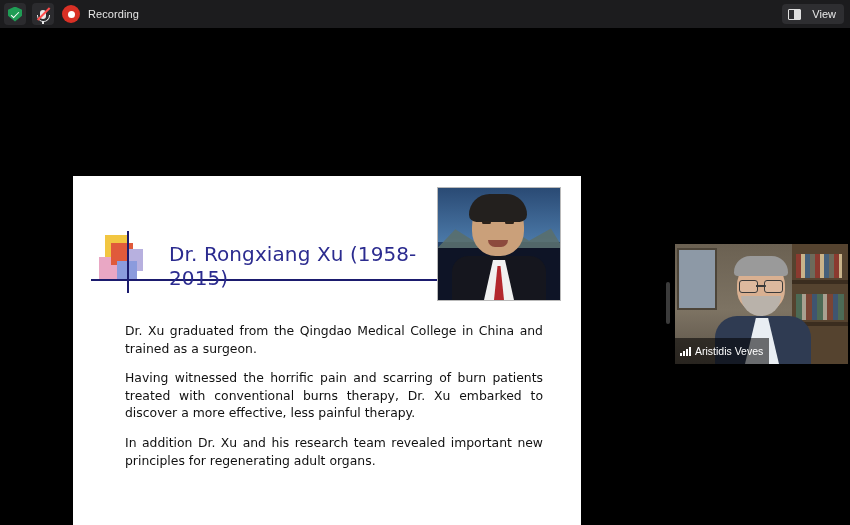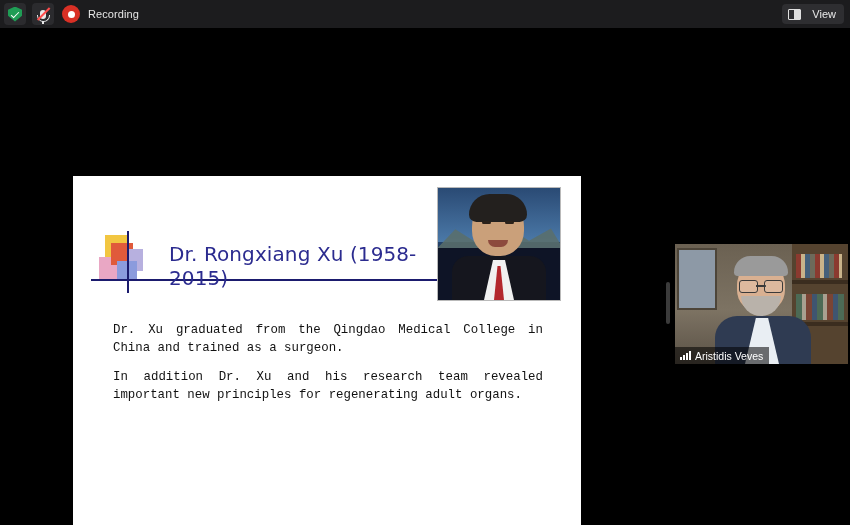--- a/index.html
+++ b/index.html
@@ -310,22 +310,21 @@
     left: 40px;
     top: 146px;
     width: 430px;
     color: #111;
     font-size: 12.4px;
     font-family: "DejaVu Sans", sans-serif;
     line-height: 1.42;
     text-align: justify;
   }
   .slide-body p {
-    margin: 0 0 12px 0;
-    font-family: Liberation Mono, monospace;
+    margin: 0 0 12px 12px;
   }
   .slide-body p:last-child { margin-bottom: 0; }
 
   
   .tile {
     position: absolute;
     left: 675px;
     top: 216px;
     width: 173px;
     height: 120px;
@@ -425,21 +424,21 @@
     position: absolute;
     left: 70px; bottom: 0;
     width: 34px; height: 46px;
     background: #e9eef3;
     clip-path: polygon(32% 0%, 68% 0%, 100% 100%, 0% 100%);
   }
   .name-bar {
     position: absolute;
     left: 0;
     bottom: 0;
-    height: 17px;
+    height: 26px;
     display: flex;
     align-items: center;
     gap: 4px;
     padding: 0 6px 0 5px;
     background: rgba(0,0,0,0.55);
     color: #fff;
     font-size: 10.5px;
     max-width: 173px;
   }
   .sig-bars {
@@ -528,20 +527,21 @@
             <div class="hs-tie"></div>
             <div class="hs-head"></div>
             <div class="hs-hair"></div>
             <div class="hs-eye l"></div>
             <div class="hs-eye r"></div>
             <div class="hs-mouth"></div>
           </div>
 
           <div class="slide-body">
             <p>Dr. Xu graduated from the Qingdao Medical College in China and trained as a surgeon.</p>
+            <p>Having witnessed the horrific pain and scarring of burn patients treated with conventional burns therapy, Dr. Xu embarked to discover a more effective, less painful therapy.</p>
             <p>In addition Dr. Xu and his research team revealed important new principles for regenerating adult organs.</p>
           </div>
 
         </div>
       </div>
     </div>
 
     <div class="splitter"></div>
 
     <div class="tile">

